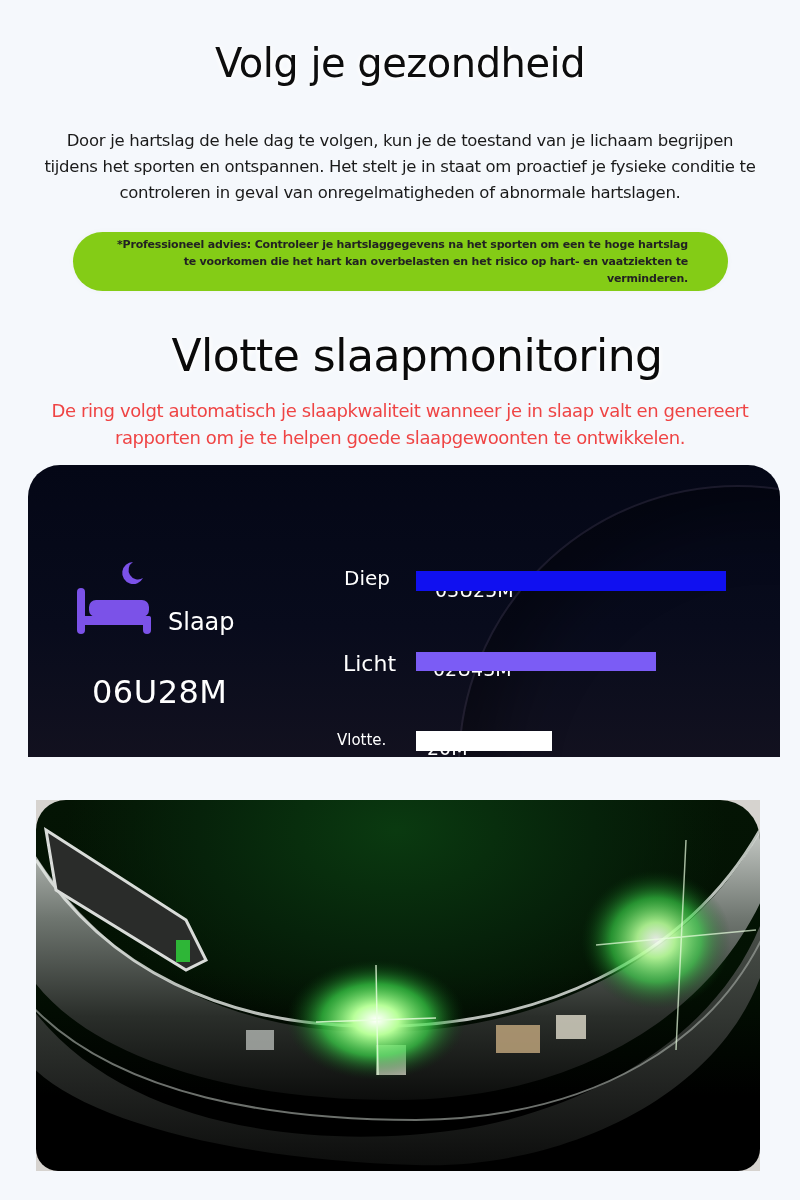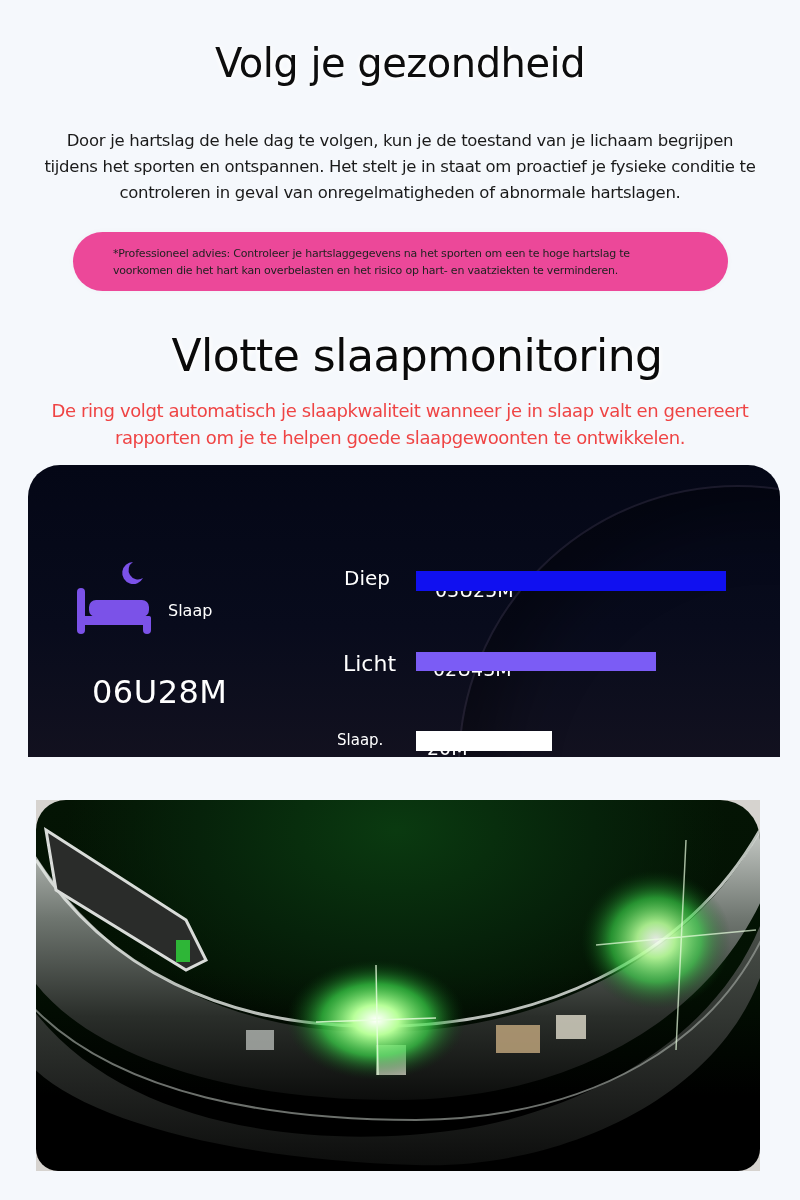--- a/index.html
+++ b/index.html
@@ -17,25 +17,25 @@
       color: #0d0d0d;
       text-shadow: 0 0 6px #fff, 0 0 6px #fff;
     }
     .para-1 {
       position: absolute; left: 40px; top: 128px; width: 720px;
       text-align: center; font-size: 16.5px; line-height: 26px; color: #1a1a1a;
       letter-spacing: -0.3px;
     }
     .advice {
       position: absolute; left: 73px; top: 232px; width: 655px; height: 59px;
-      border-radius: 30px; background: #ec4899;
+      border-radius: 30px; background: #84cc16;
       box-shadow: 0 0 6px rgba(0,0,0,0.03);
       display: flex; align-items: center; justify-content: center;
-      text-align: left; font-size: 11px; line-height: 17px; color: #222;
-      padding: 0 40px; letter-spacing: -0.2px;
+      text-align: right; font-size: 11px; line-height: 17px; color: #222;
+      padding: 0 40px; letter-spacing: -0.2px; font-weight: bold;
     }
 
     .title-2 {
       position: absolute; left: 0; top: 330px; width: 800px;
       text-align: center; font-size: 44px; font-weight: 400; letter-spacing: -0.5px;
       color: #0a0a0a;
       text-shadow: 0 0 6px #fff, 0 0 6px #fff;
       padding-left: 34px;
     }
     .para-2 {
@@ -54,21 +54,21 @@
         linear-gradient(180deg, #040716 0%, #080b1c 55%, #12111f 100%);
     }
     .arc {
       position: absolute; left: 430px; top: 20px; width: 560px; height: 560px;
       border-radius: 50%;
       border: 2px solid rgba(70,60,80,0.35);
       box-shadow: inset 30px 30px 60px rgba(0,0,0,0.35);
     }
     .bed-icon { position: absolute; left: 47px; top: 95px; width: 76px; height: 76px; }
     .sleep-label {
-      position: absolute; left: 140px; top: 136px; font-size: 16px; color: #fff;
+      position: absolute; left: 140px; top: 143px; font-size: 24px; color: #fff;
     }
     .sleep-total {
       position: absolute; left: 64px; top: 208px; font-size: 32px; color: #fff; letter-spacing: 0.5px;
     }
     .stage-label {
       position: absolute; color: #fff; text-align: right;
     }
     .stage-value { position: absolute; color: #fff; font-size: 19px; margin-top: 44px; }
     .bar { position: absolute; left: 388px; }
 
@@ -115,21 +115,21 @@
 
     <div class="stage-value" style="left:407px; top:70px;">03U25M</div>
     <div class="stage-label" style="left:316px; top:101px; font-size:20px;">Diep</div>
     <div class="bar" style="top:106px; width:310px; height:20px; background:#1010f0;"></div>
 
     <div class="stage-value" style="left:405px; top:149px;">02U43M</div>
     <div class="stage-label" style="left:315px; top:186px; font-size:22px;">Licht</div>
     <div class="bar" style="top:187px; width:240px; height:19px; background:#7b5cf5;"></div>
 
     <div class="stage-value" style="left:399px; top:228px;">20M</div>
-    <div class="stage-label" style="left:309px; top:266px; font-size:15px;">Slaap.</div>
+    <div class="stage-label" style="left:309px; top:266px; font-size:15px;">Vlotte.</div>
     <div class="bar" style="top:266px; width:136px; height:20px; background:#ffffff;"></div>
   </div>
 
   <div class="ring-wrap">
     <div class="ring-img">
       <svg width="724" height="371" viewBox="0 0 724 371">
         <defs>
           <linearGradient id="band" x1="0" y1="0" x2="0" y2="1">
             <stop offset="0" stop-color="#cfd3cf"></stop>
             <stop offset="0.35" stop-color="#6f7670"></stop>

